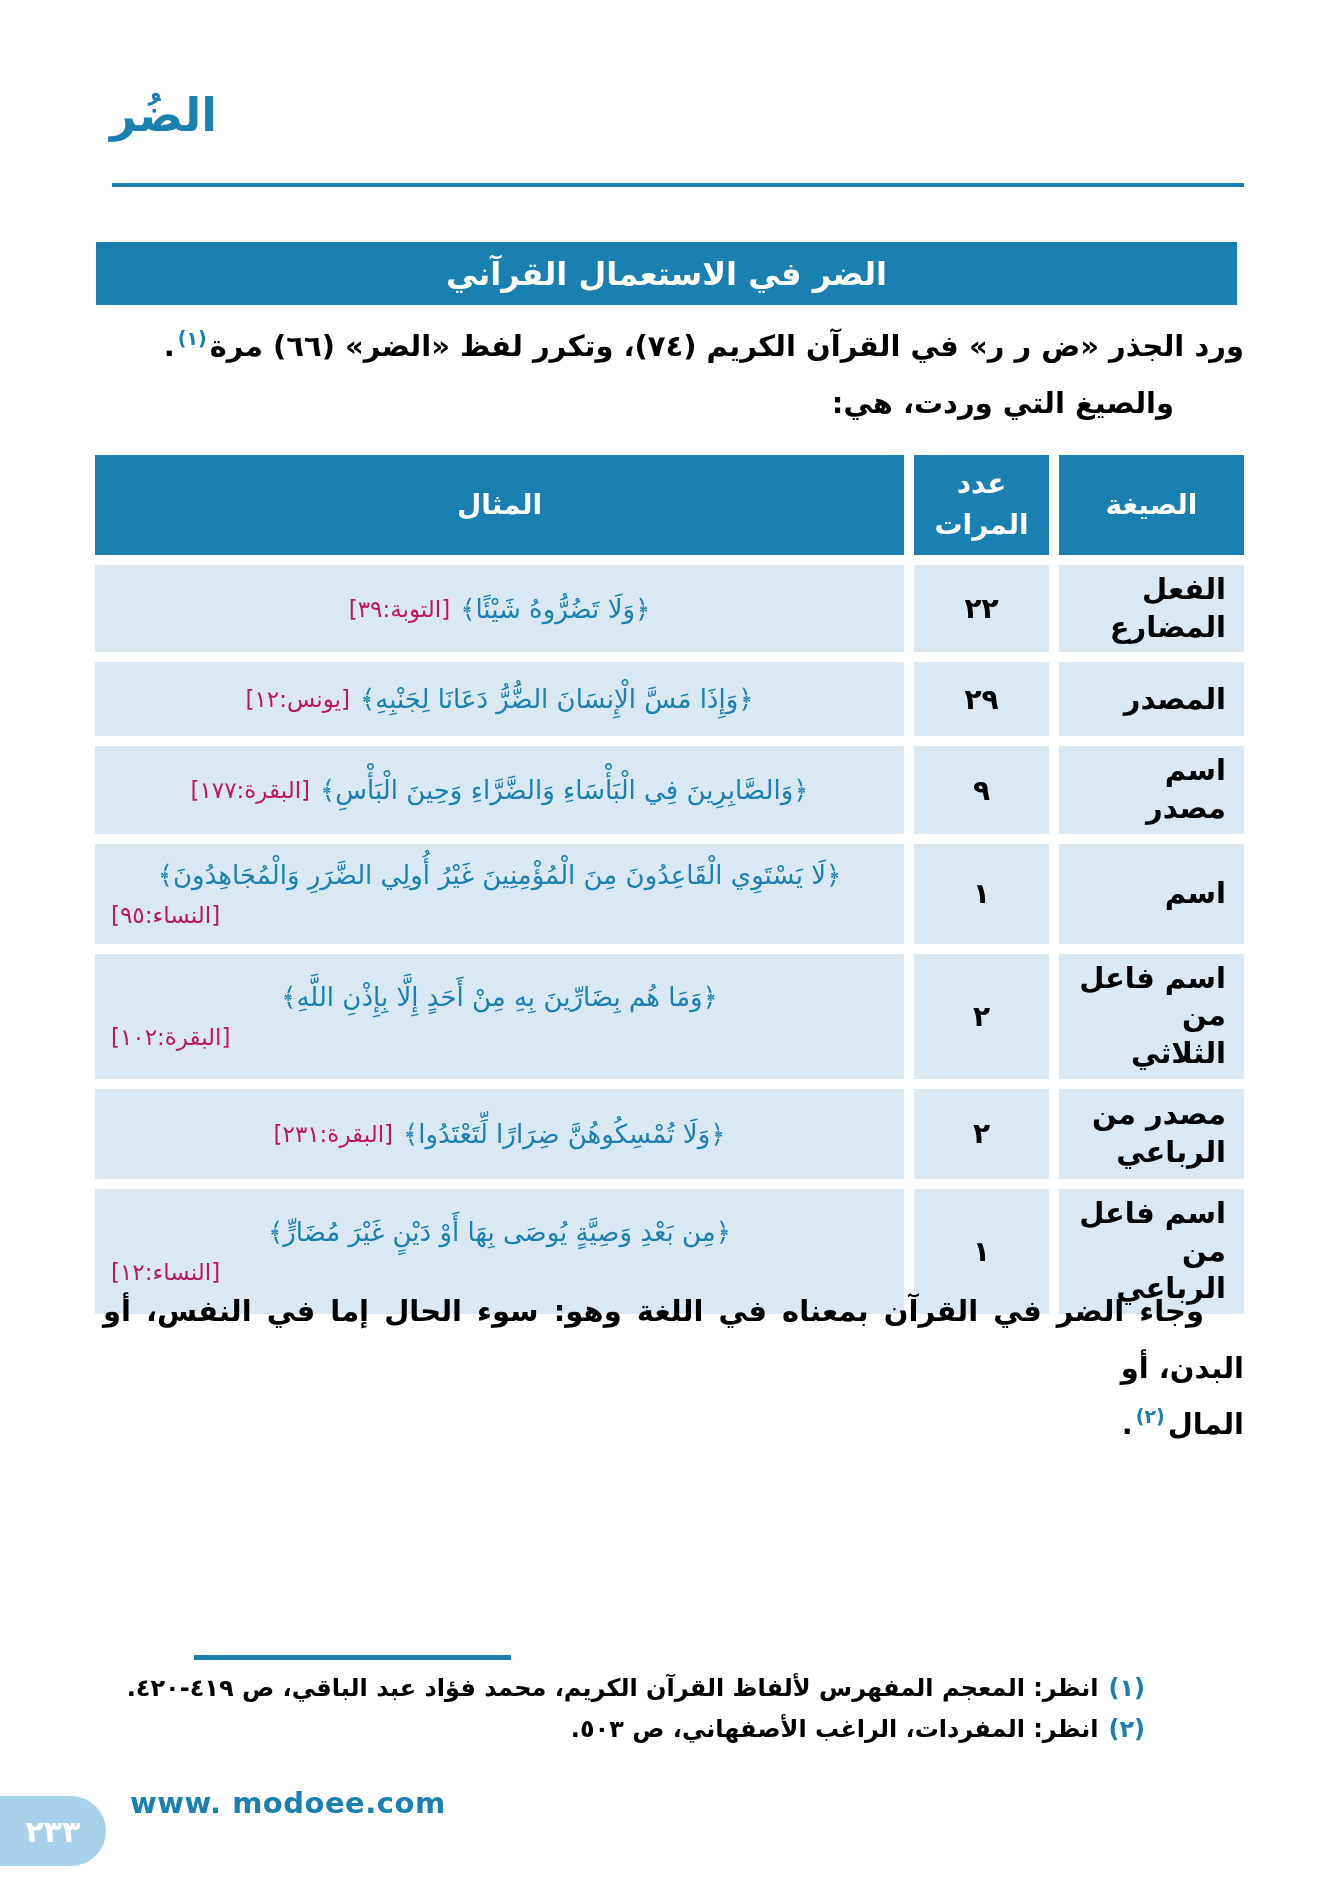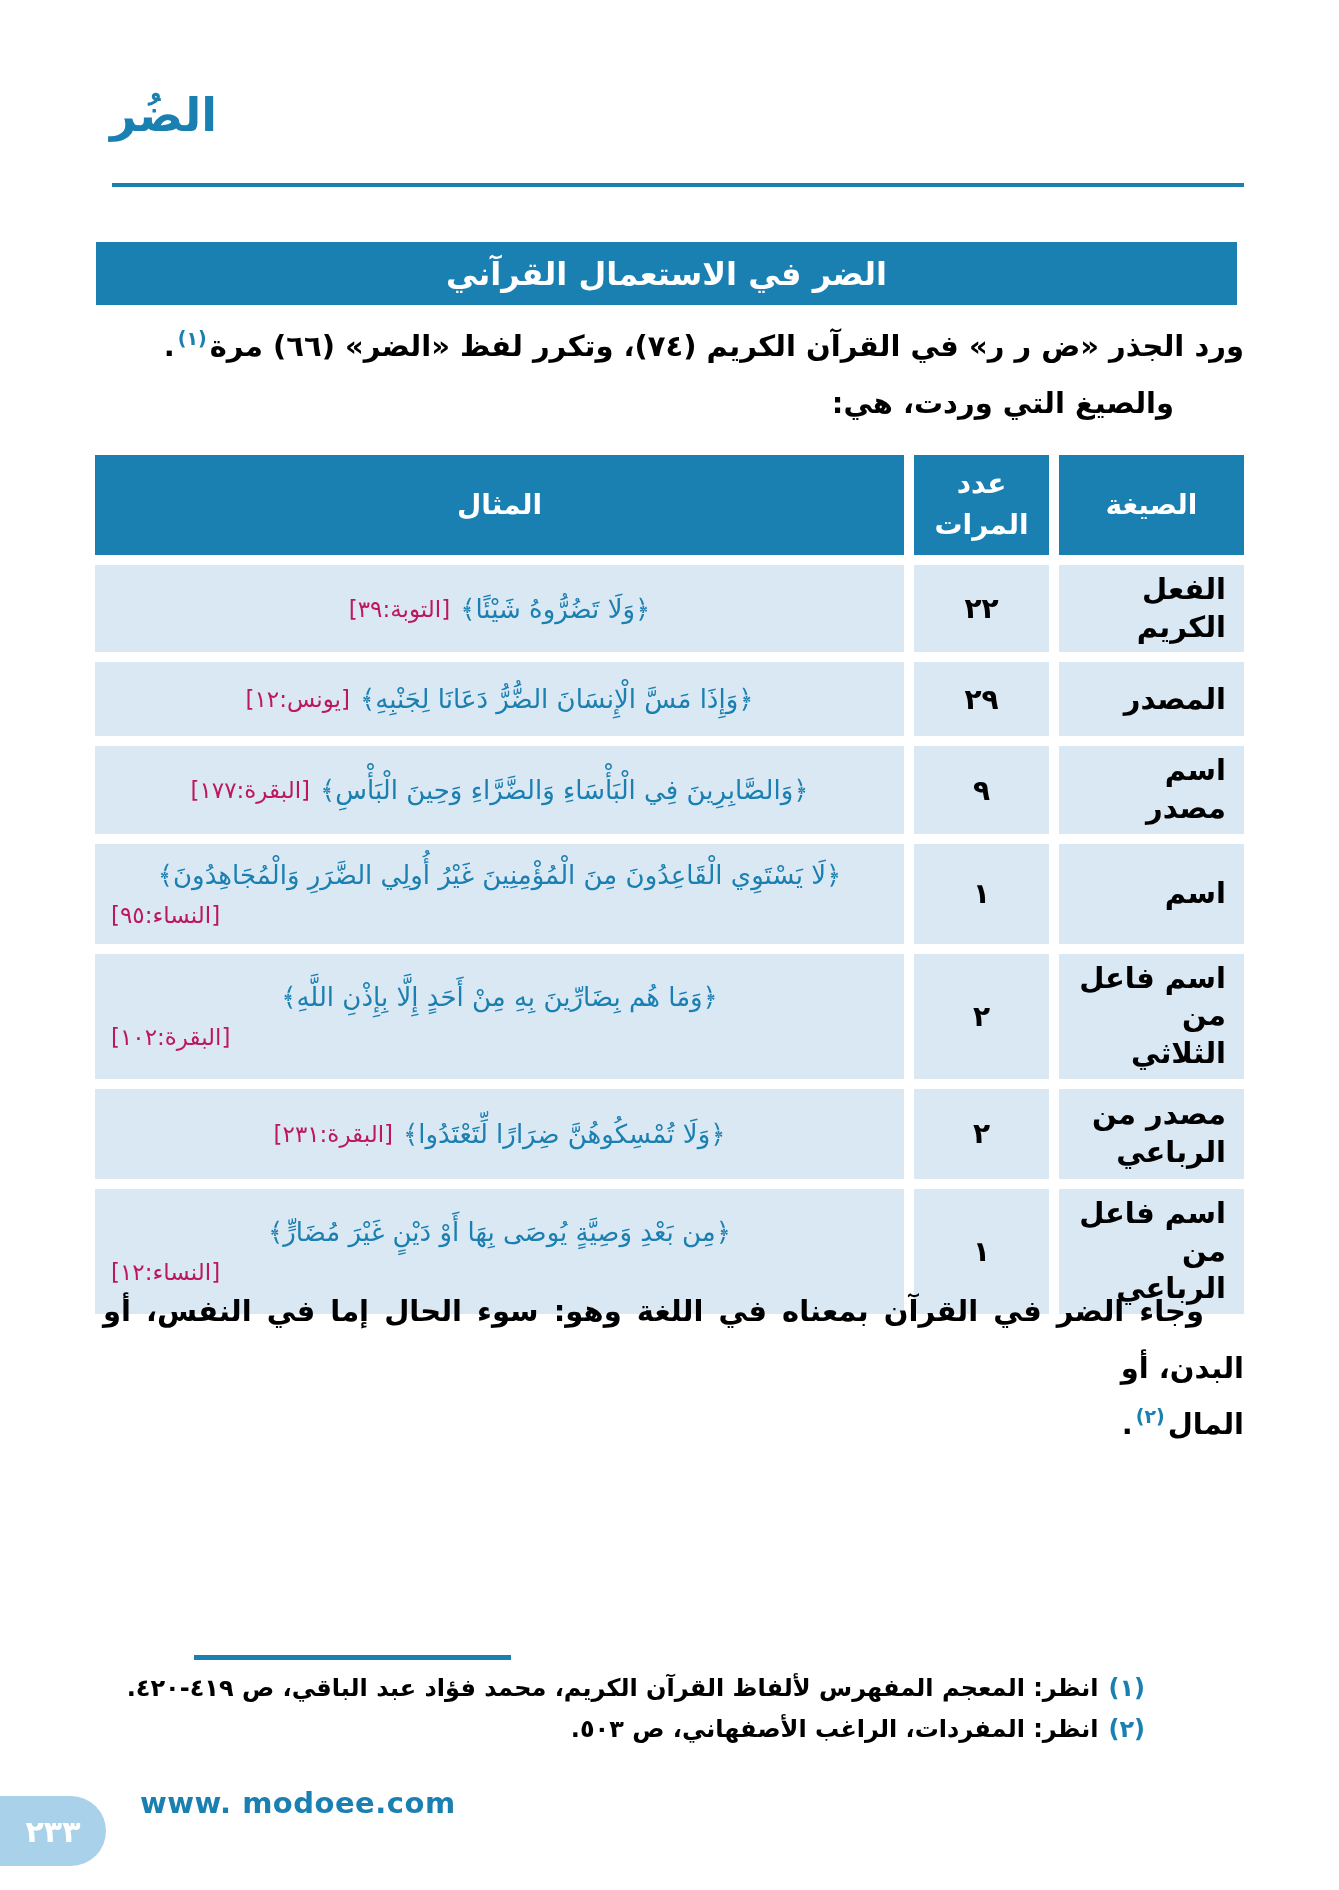--- a/index.html
+++ b/index.html
@@ -106,21 +106,21 @@
     position:absolute;top:1772px;right:1233px;left:0;height:70px;
     background:#a9d2ea;border-radius:0 36px 36px 0;
     display:flex;align-items:center;justify-content:center;margin-top:24px;
   }
   
   .page-tab{right:auto;width:106px;}
   .page-tab .num{color:#ffffff;font-size:30px;font-weight:bold;}
   .website{
     position:absolute;top:1786px;left:130px;
     color:#1a7fb1;font-size:29px;font-weight:600;
-    direction:ltr;letter-spacing:0.5px;margin-left:10px;
+    direction:ltr;letter-spacing:0.5px;
   }
 </style>
 </head>
 <body>
 
 <div class="page">
 
   <div class="running-head">الضُر</div>
   <div class="head-rule"></div>
 
@@ -134,21 +134,21 @@
   </div>
 
   <div class="usage-table">
     <div class="thead trow">
       <div class="cell">الصيغة</div>
       <div class="cell">عدد المرات</div>
       <div class="cell">المثال</div>
     </div>
     <div class="tbody">
     <div class="trow">
-      <div class="cell form-cell">الفعل الكريم</div>
+      <div class="cell form-cell">الفعل المضارع</div>
       <div class="cell count-cell">٢٢</div>
       <div class="cell example-cell">
         <span class="verse">﴿وَلَا تَضُرُّوهُ شَيْئًا﴾</span>
         <span class="citation">[التوبة:٣٩]</span>
       </div>
     </div>
 
     <div class="trow">
       <div class="cell form-cell">المصدر</div>
       <div class="cell count-cell">٢٩</div>

